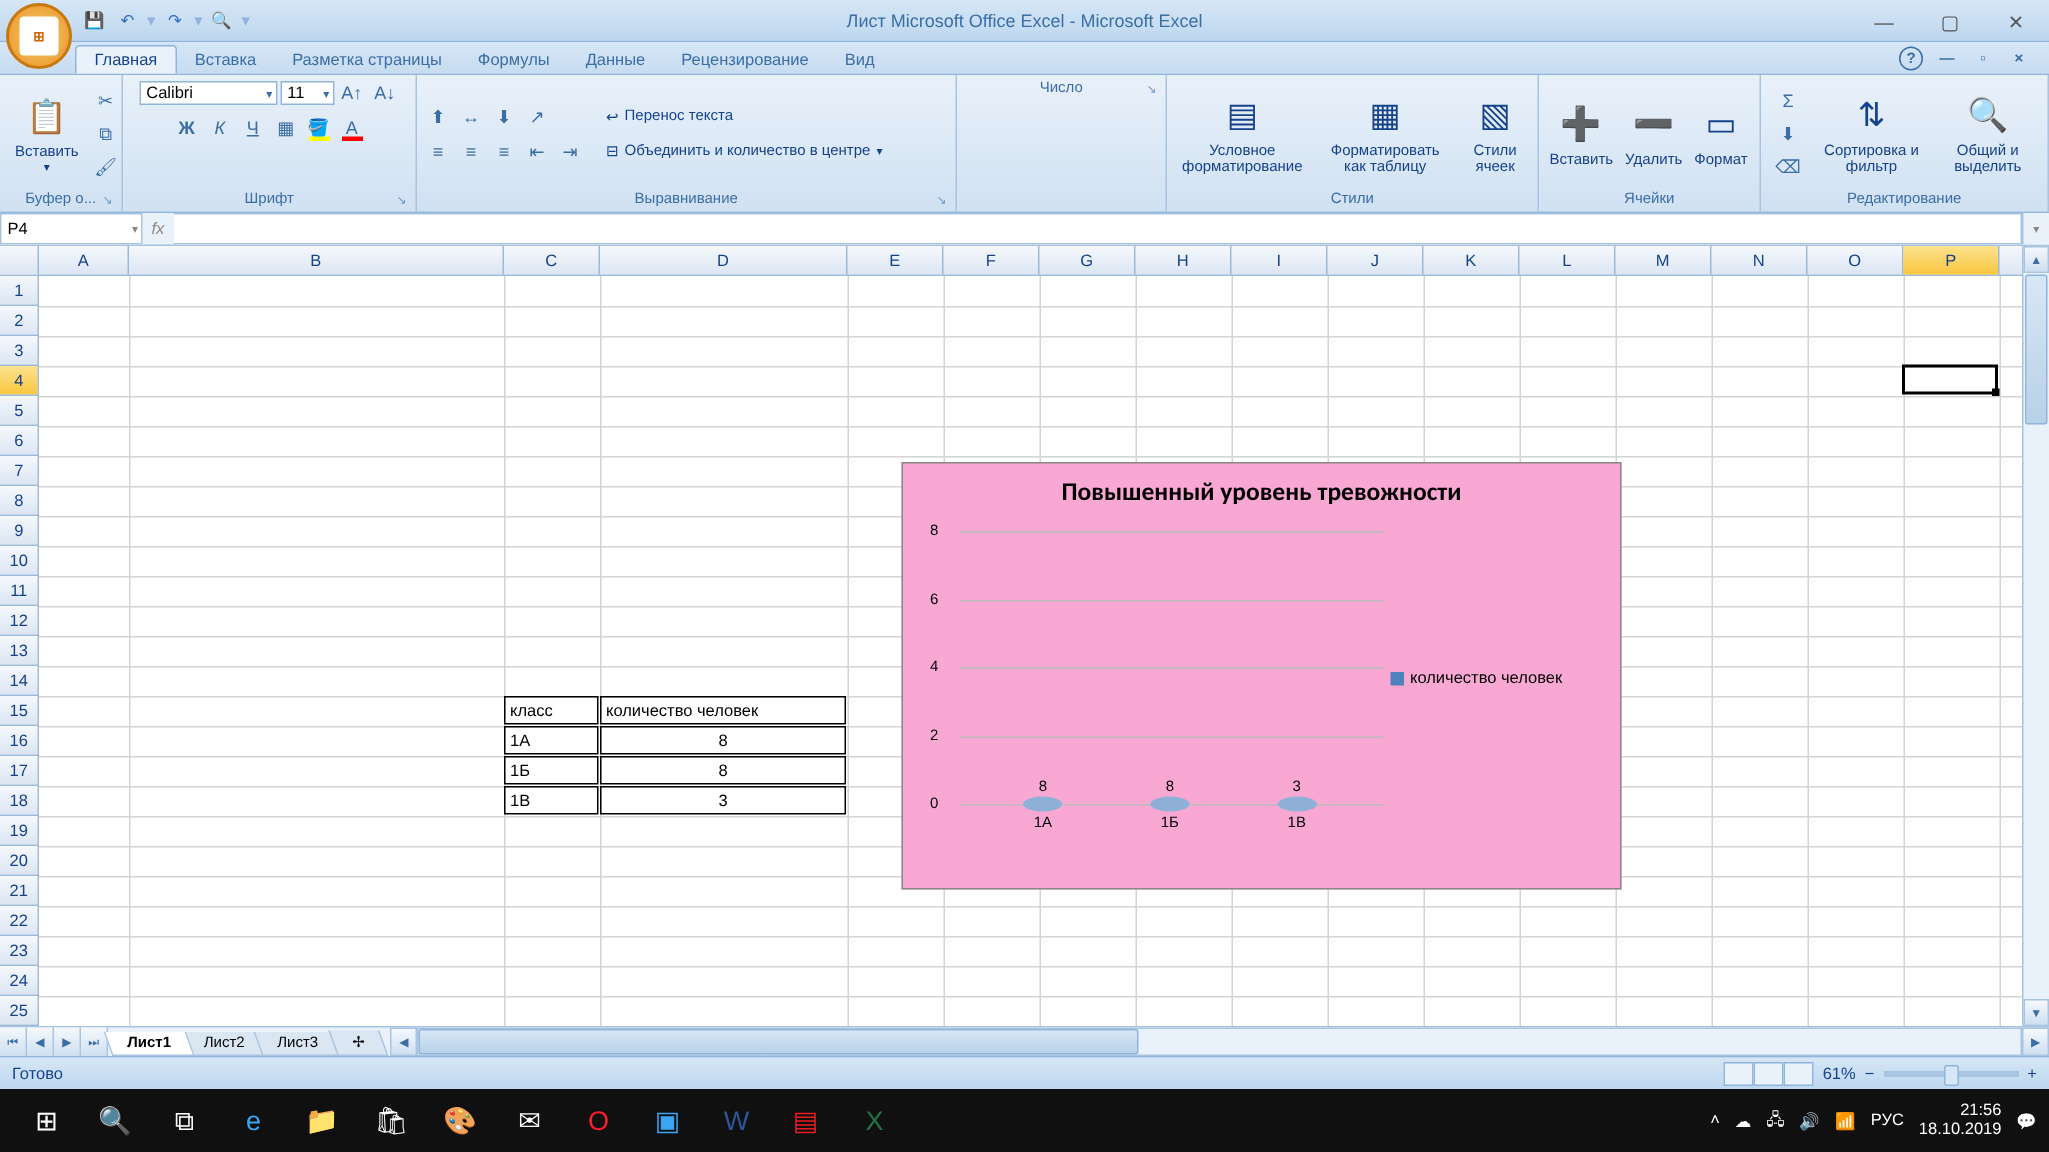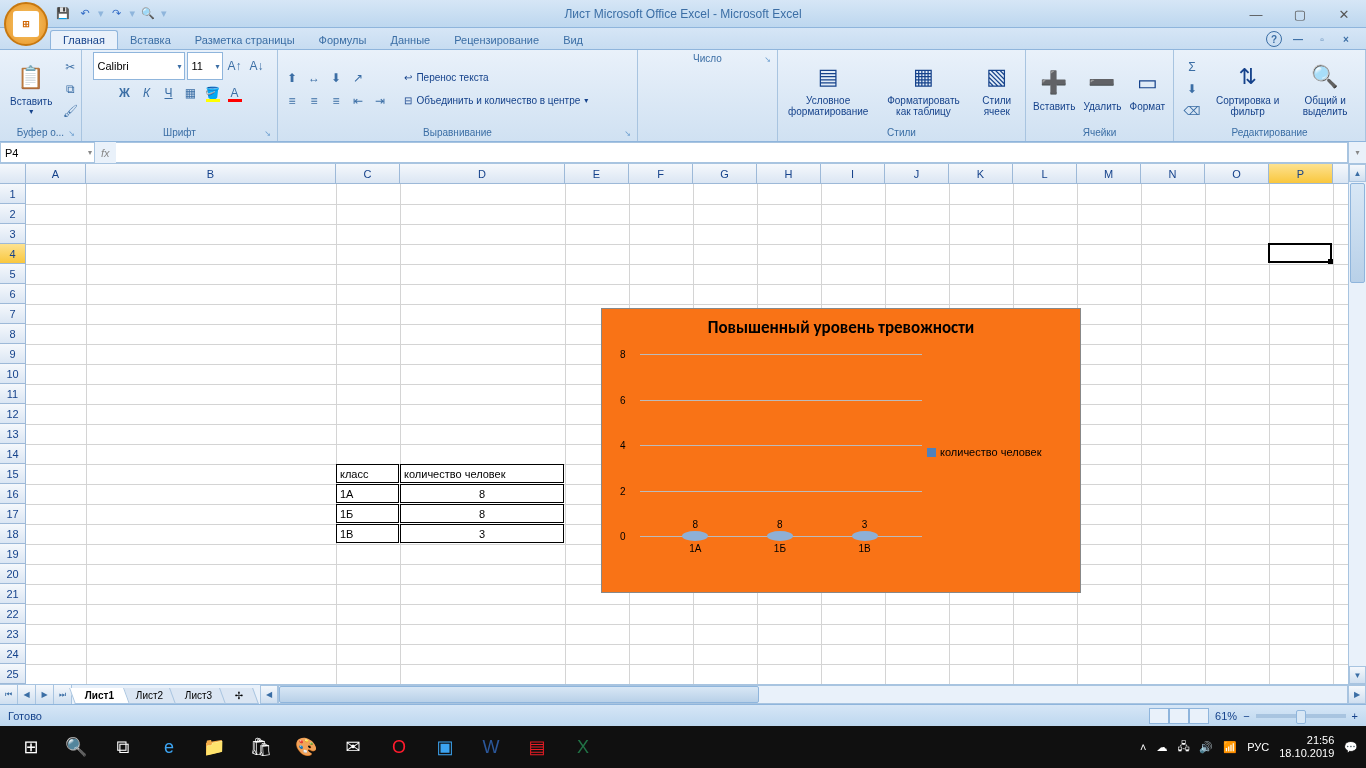--- a/index.html
+++ b/index.html
@@ -26,21 +26,21 @@
 
 .ribbon { height: 92px; background: linear-gradient(#e9f1fa, #d0e1f2); display: flex; border-bottom: 1px solid #8fb5dc; }
 .ribbon-group { border-right: 1px solid #a8c4e0; display: flex; flex-direction: column; padding: 2px 4px; }
 .group-body { flex: 1; display: flex; align-items: center; gap: 2px; }
 .group-label { text-align: center; font-size: 10px; color: #3b6ea5; padding: 1px; position: relative; }
 .group-label .launcher { position: absolute; right: 2px; bottom: 1px; font-size: 8px; color: #699cce; }
 .big-btn { display: flex; flex-direction: column; align-items: center; justify-content: center; padding: 2px 6px; height: 68px; color: #15428b; font-size: 10px; text-align: center; }
 .big-btn .icon { width: 32px; height: 32px; margin-bottom: 2px; display:flex; align-items:center; justify-content:center; font-size:22px; }
 .small-col { display: flex; flex-direction: column; gap: 2px; }
 .small-btn { width: 20px; height: 20px; display: flex; align-items: center; justify-content: center; color: #3b6ea5; border: 1px solid transparent; font-size: 12px; }
-.font-combo { height: 28px; border: 1px solid #8fb5dc; background: #fff; padding: 0 14px 0 4px; font-size: 11px; display: flex; align-items: center; position: relative; color:#000; }
+.font-combo { height: 16px; border: 1px solid #8fb5dc; background: #fff; padding: 0 14px 0 4px; font-size: 11px; display: flex; align-items: center; position: relative; color:#000; }
 .font-combo::after { content: '▾'; position: absolute; right: 2px; font-size: 8px; color: #3b6ea5; }
 .row-wrap { display: flex; flex-direction: column; gap: 3px; }
 .row { display: flex; gap: 2px; align-items: center; }
 .wide-btn { display: flex; align-items: center; gap: 4px; padding: 0 4px; height: 20px; color: #15428b; font-size: 10px; }
 
 
 .formula-area { height: 22px; display: flex; border-bottom: 1px solid #a8c4e0; background: #e9f1fa; }
 .namebox { width: 95px; background: #fff; border: 1px solid #a8c4e0; display: flex; align-items: center; padding: 0 4px; font-size: 11px; position: relative; }
 .namebox::after { content: '▾'; position: absolute; right: 2px; font-size: 8px; color: #888; }
 .fx-btns { display: flex; align-items: center; padding: 0 6px; gap: 6px; }
@@ -58,21 +58,21 @@
 .row-header.sel { background: linear-gradient(#fde290, #f9c73e); }
 .cells { position: absolute; left: 26px; top: 20px; right: 18px; bottom: 0; }
 .cell-grid-v { position: absolute; top: 0; bottom: 0; width: 1px; background: #d4d4d4; }
 .cell-grid-h { position: absolute; left: 0; right: 0; height: 1px; background: #d4d4d4; }
 .cell-selection { position: absolute; border: 2px solid #000; }
 .cell-selection::after { content:''; position:absolute; right:-3px; bottom:-3px; width:5px; height:5px; background:#000; }
 .data-cell { position: absolute; height: 19px; padding: 0 3px; font-size: 11px; line-height: 19px; color: #000; }
 .data-border { border: 1px solid #000; }
 
 
-.chart { position: absolute; background: #f97316; border: 1px solid #888; }
+.chart { position: absolute; background: #f9a8d4; border: 1px solid #888; }
 .chart-title { text-align: center; font-weight: bold; font-size: 17px; padding: 8px 0 4px; font-family: Calibri, sans-serif; color:#000; }
 .chart-body { display: flex; padding: 4px 8px; }
 .chart-plot { flex: 1; position: relative; }
 .chart-legend { width: 145px; display: flex; align-items: center; font-size: 11px; }
 .legend-sw { width: 9px; height: 9px; background: #4f81bd; margin-right: 4px; display: inline-block; }
 .plot-floor { position: absolute; left: 30px; right: 5px; bottom: 22px; top: 8px; }
 .plot-grid { position: absolute; left: 0; right: 0; height: 1px; background: #bbb; }
 .plot-ylabel { position: absolute; left: -20px; font-size: 10px; transform: translateY(-50%); color:#000; }
 .plot-xlabel { position: absolute; bottom: -18px; font-size: 10px; transform: translateX(-50%); color:#000; }
 .bar3d { position: absolute; bottom: 0; width: 26px; }

